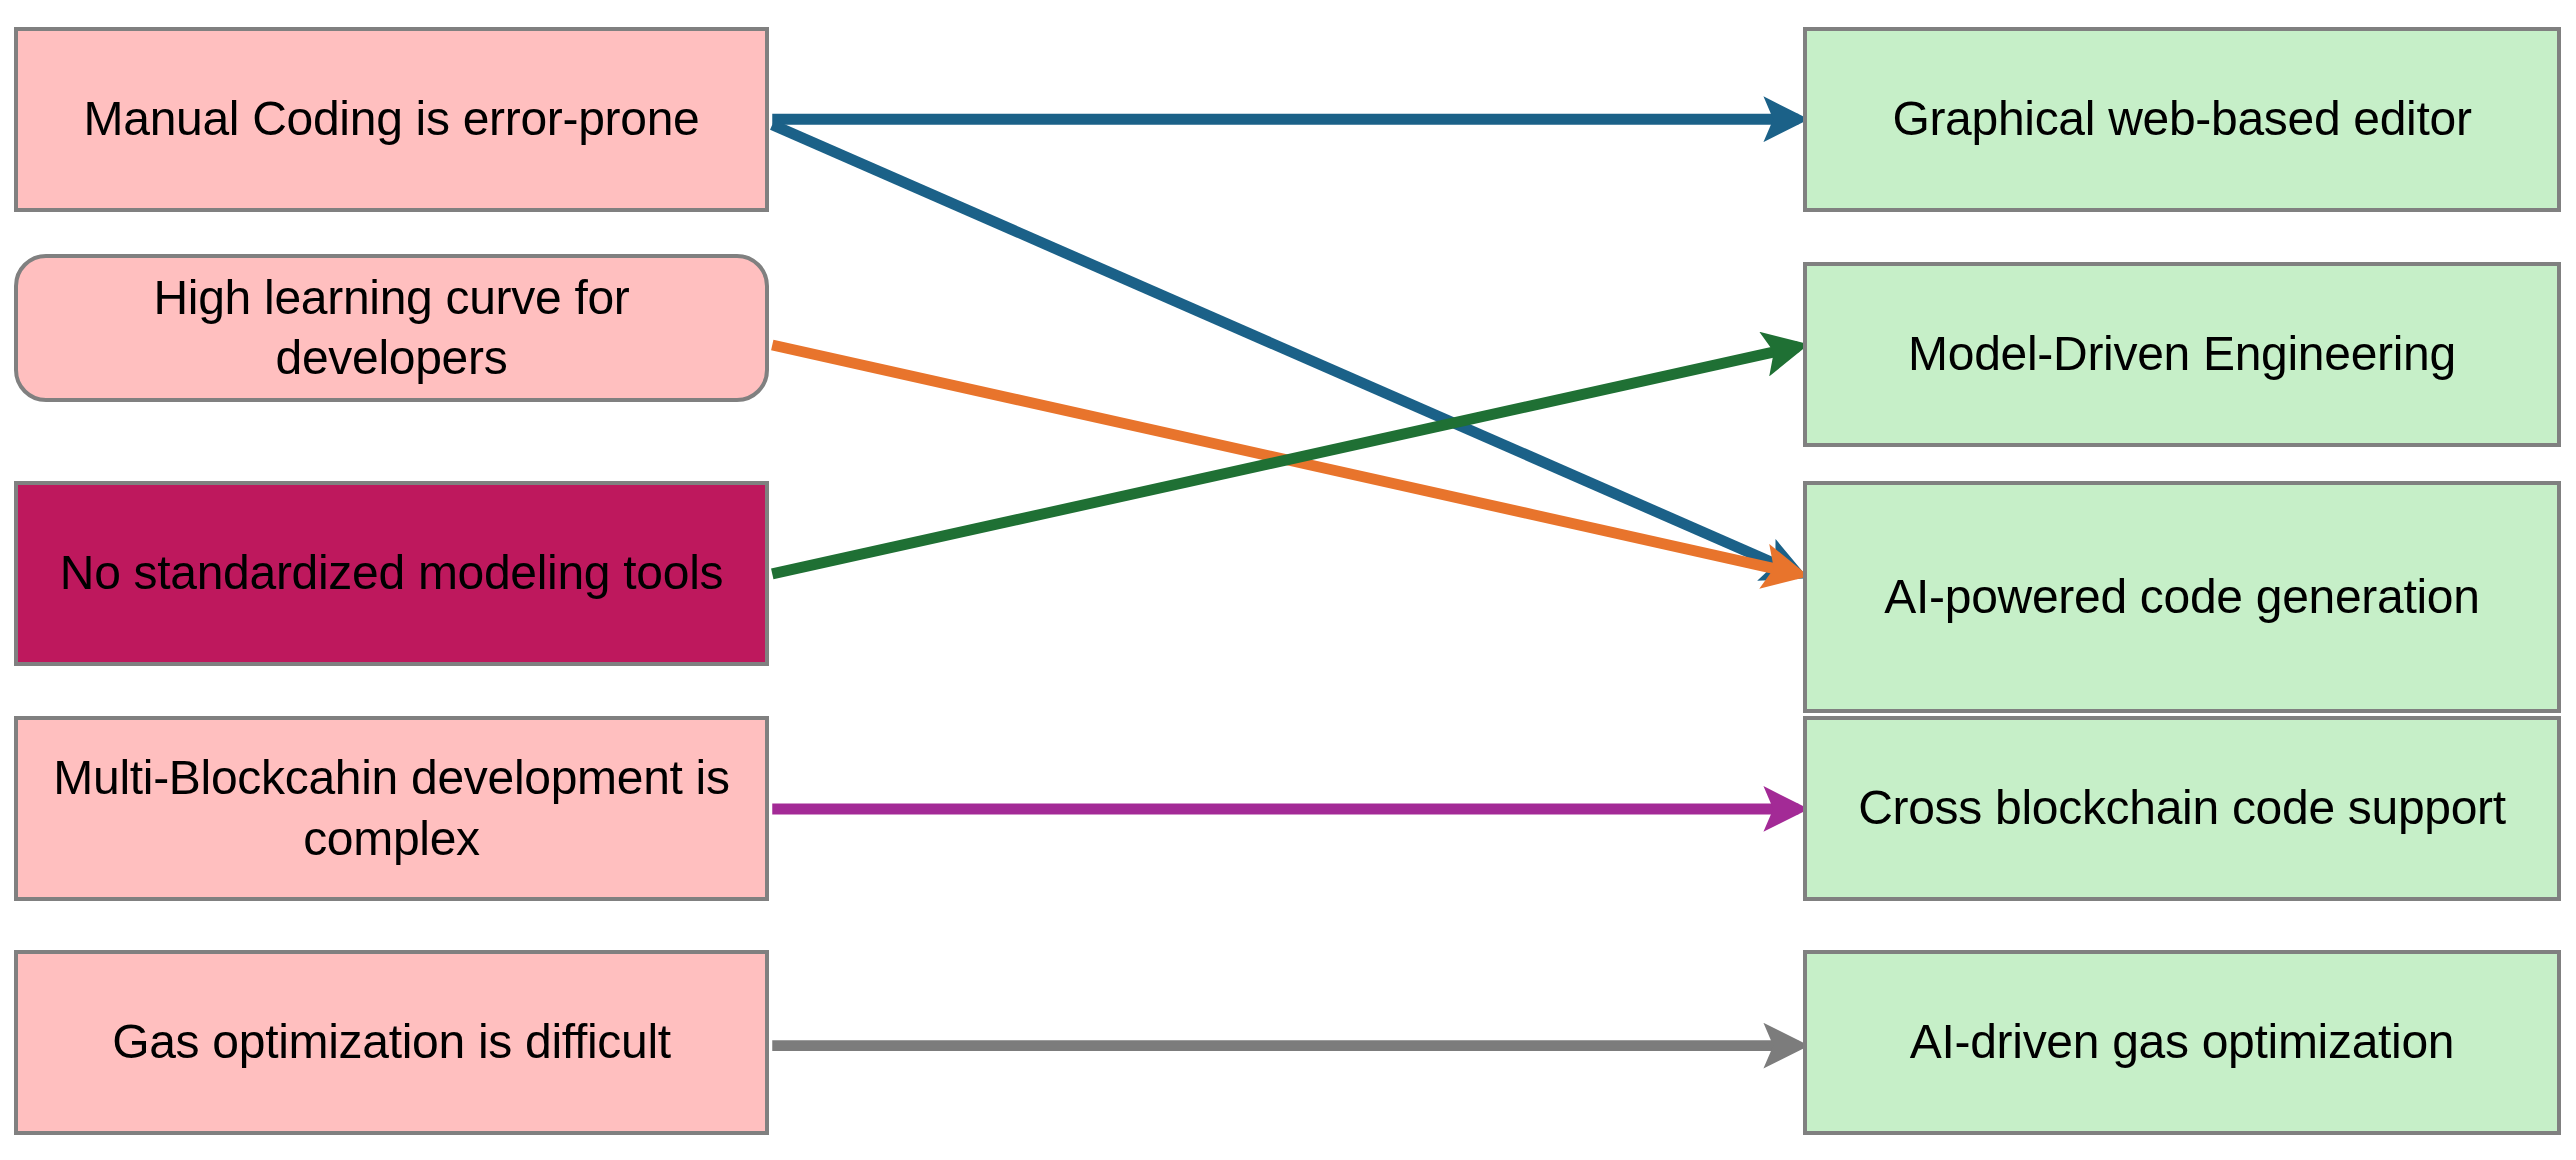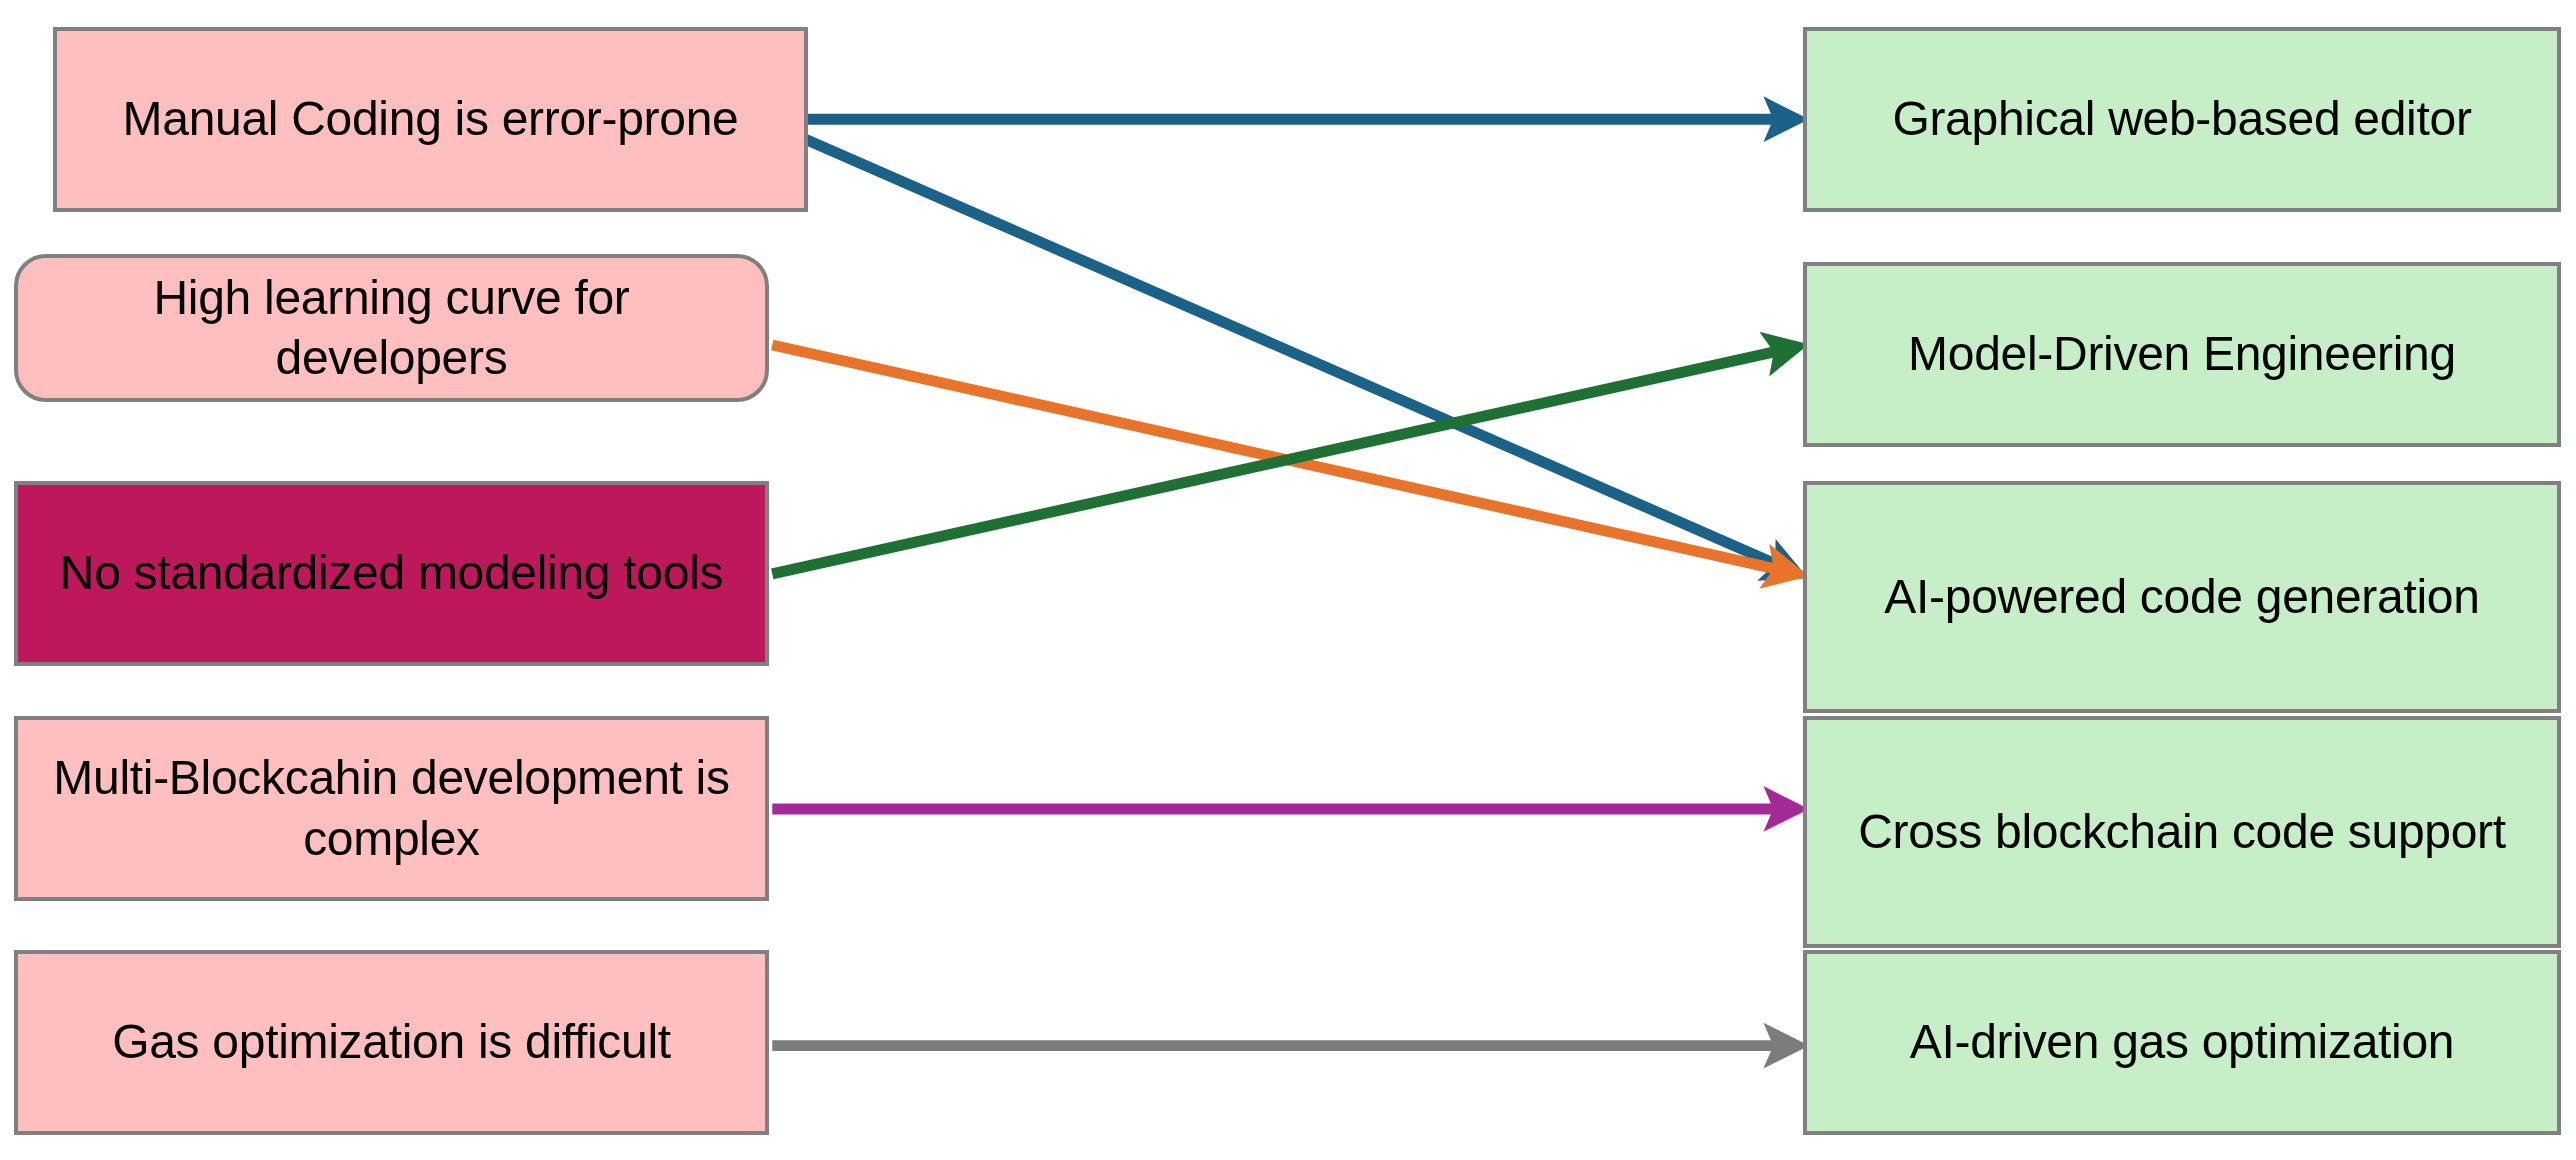--- a/index.html
+++ b/index.html
@@ -70,21 +70,21 @@
     </defs>
 
     <line marker-end="url(#ah-e1)" x1="992" y1="153" x2="2310" y2="153" stroke="#1B6188" stroke-width="14"></line>
     <line marker-end="url(#ah-e2)" x1="992" y1="160" x2="2310" y2="737" stroke="#1B6188" stroke-width="14"></line>
     <line marker-end="url(#ah-e3)" x1="992" y1="443" x2="2310" y2="737" stroke="#E8742C" stroke-width="14"></line>
     <line marker-end="url(#ah-e4)" x1="992" y1="737" x2="2310" y2="445" stroke="#1F7034" stroke-width="14"></line>
     <line marker-end="url(#ah-e5)" x1="992" y1="1039" x2="2310" y2="1039" stroke="#A32A96" stroke-width="14"></line>
     <line marker-end="url(#ah-e6)" x1="992" y1="1343" x2="2310" y2="1343" stroke="#7C7C7C" stroke-width="14"></line>
   </svg>
 
-  <div class="node problem" style="left: 14px; top: 26.5px; width: 755px; height: 185px; background: rgb(255, 191, 191); border-color: rgb(128, 128, 128); margin-left: 39px;">
+  <div class="node problem" style="left: 14px; top: 26.5px; width: 755px; height: 185px; background: rgb(255, 191, 191); border-color: rgb(128, 128, 128);">
     <span class="node-label">Manual Coding is error-prone</span>
   </div>
   <div class="node problem" style="left: 14px; top: 254px; width: 755px; height: 148px; background: rgb(255, 191, 191); border-color: rgb(128, 128, 128); border-radius: 32px;">
     <span class="node-label">High learning curve for developers</span>
   </div>
   <div class="node problem" style="left: 14px; top: 481px; width: 755px; height: 185px; background: #be185d; border-color: rgb(128, 128, 128);">
     <span class="node-label">No standardized modeling tools</span>
   </div>
   <div class="node problem" style="left: 14px; top: 716px; width: 755px; height: 185px; background: rgb(255, 191, 191); border-color: rgb(128, 128, 128);">
     <span class="node-label">Multi-Blockcahin development is complex</span>
@@ -95,21 +95,21 @@
 
   <div class="node problem" style="left: 14px; top: 950px; width: 755px; height: 185px; background: rgb(255, 191, 191); border-color: rgb(128, 128, 128);">
     <span class="node-label">Gas optimization is difficult</span>
   </div>
   <div class="node solution" style="left: 1803px; top: 262px; width: 758px; height: 185px; background: rgb(198, 239, 200); border-color: rgb(128, 128, 128);">
     <span class="node-label">Model-Driven Engineering</span>
   </div>
   <div class="node solution" style="left: 1803px; top: 481px; width: 758px; height: 232px; background: rgb(198, 239, 200); border-color: rgb(128, 128, 128);">
     <span class="node-label">AI-powered code generation</span>
   </div>
-  <div class="node solution" style="left: 1803px; top: 716px; width: 758px; height: 232px; background: rgb(198, 239, 200); border-color: rgb(128, 128, 128);">
+  <div class="node solution" style="left: 1803px; top: 716px; width: 758px; height: 185px; background: rgb(198, 239, 200); border-color: rgb(128, 128, 128);">
     <span class="node-label">Cross blockchain code support</span>
   </div>
   <div class="node solution" style="left: 1803px; top: 950px; width: 758px; height: 185px; background: rgb(198, 239, 200); border-color: rgb(128, 128, 128);">
     <span class="node-label">AI-driven gas optimization</span>
   </div>
 
 </div>
 
 
 </body></html>

